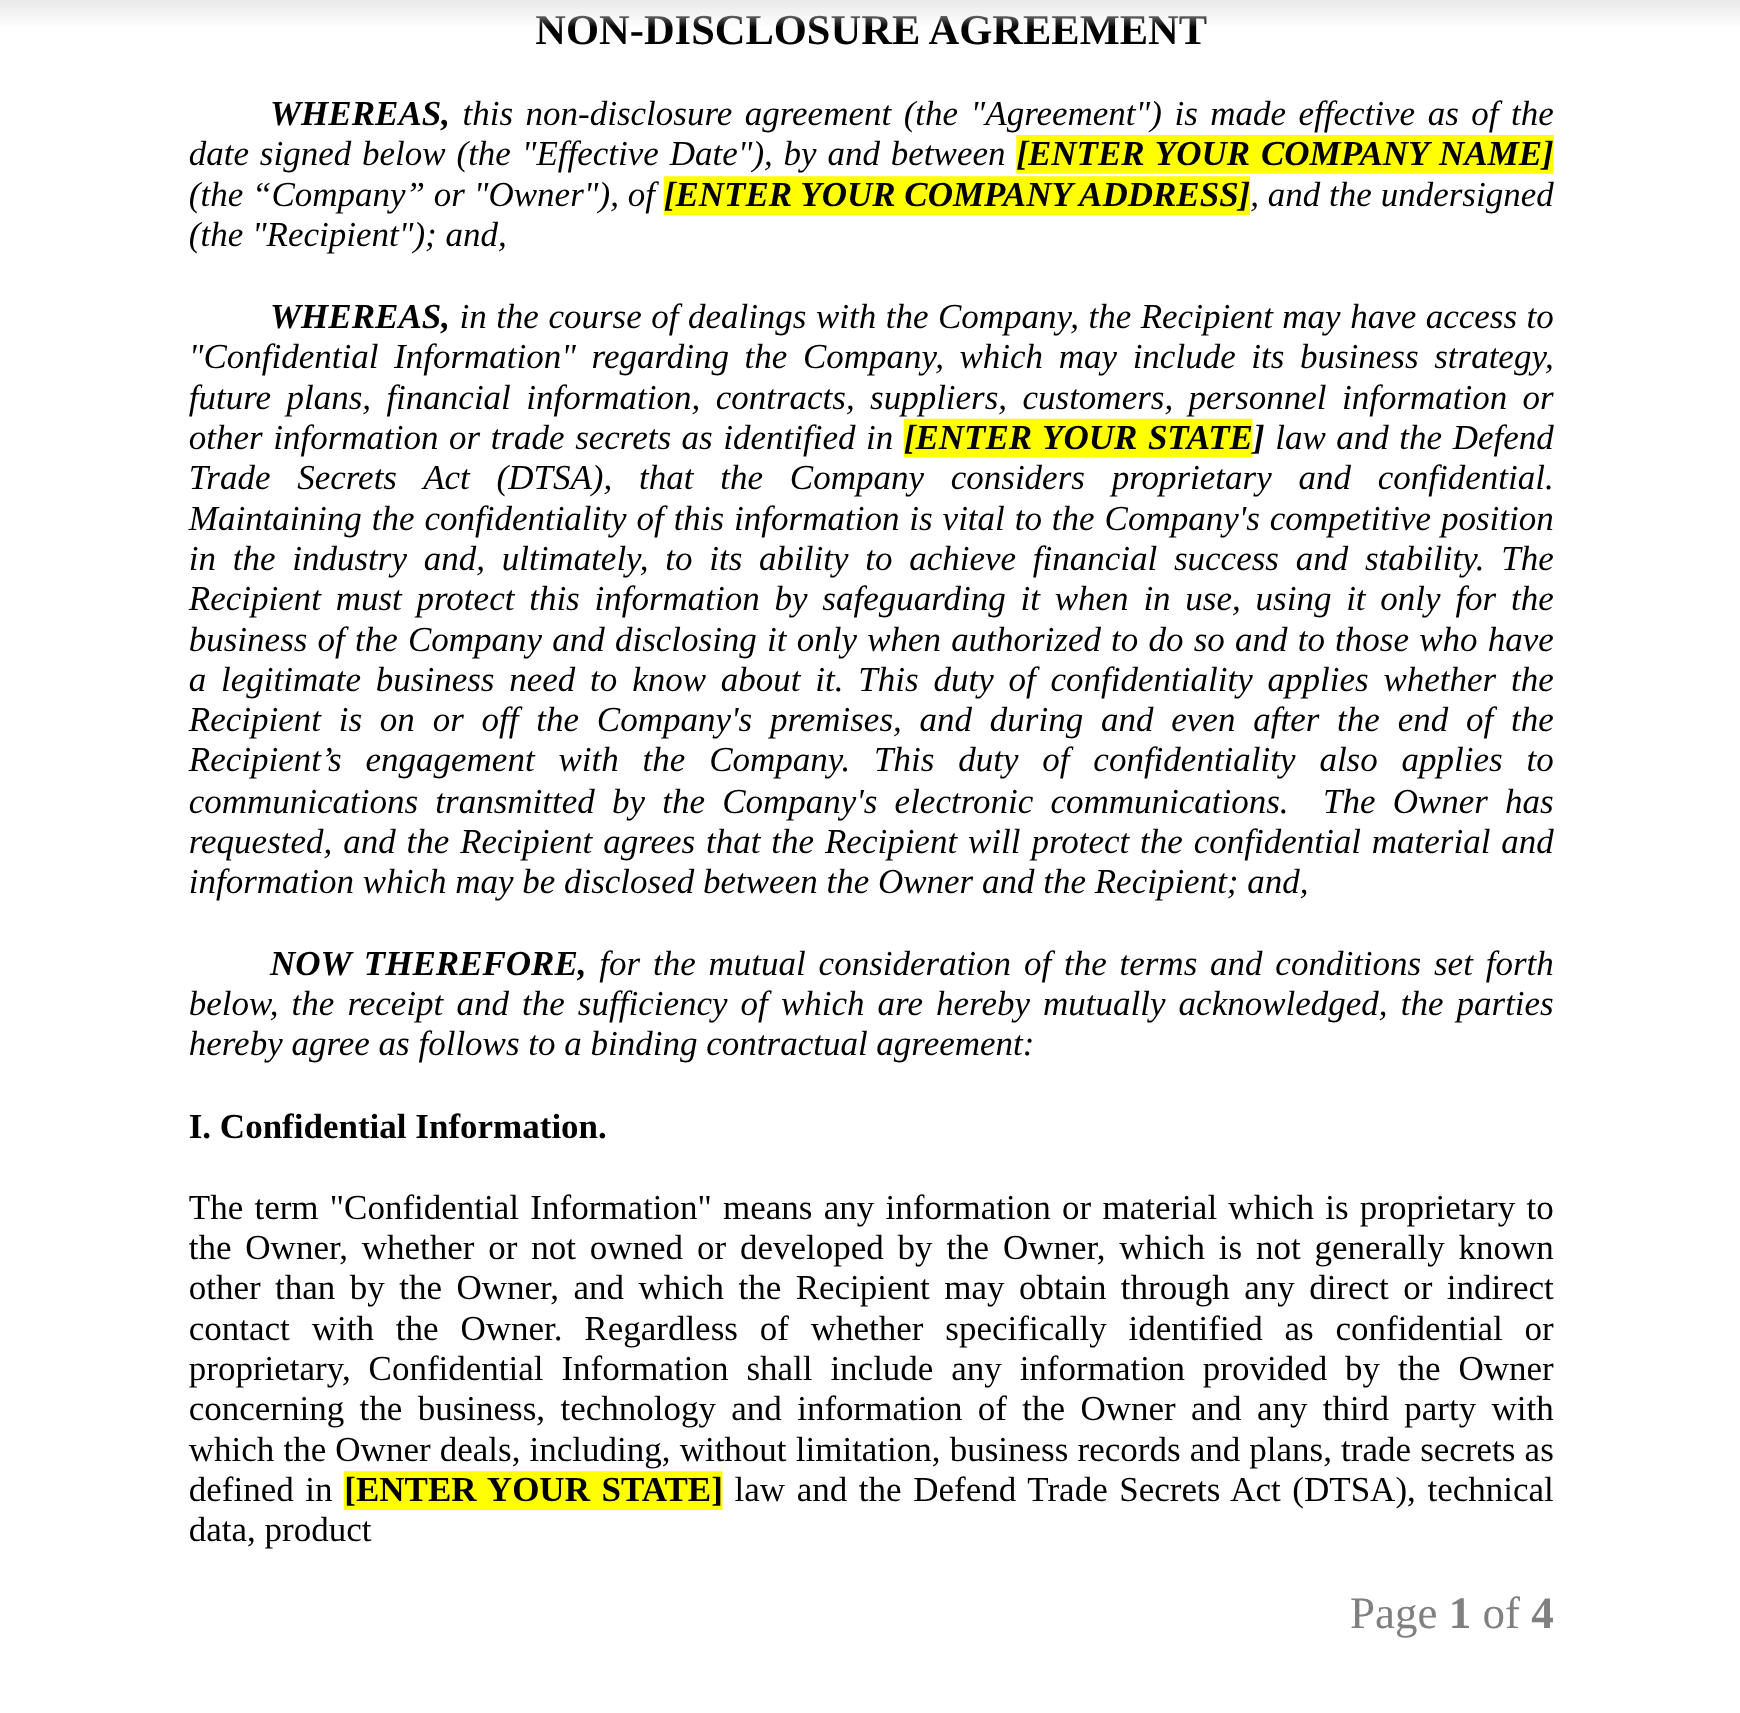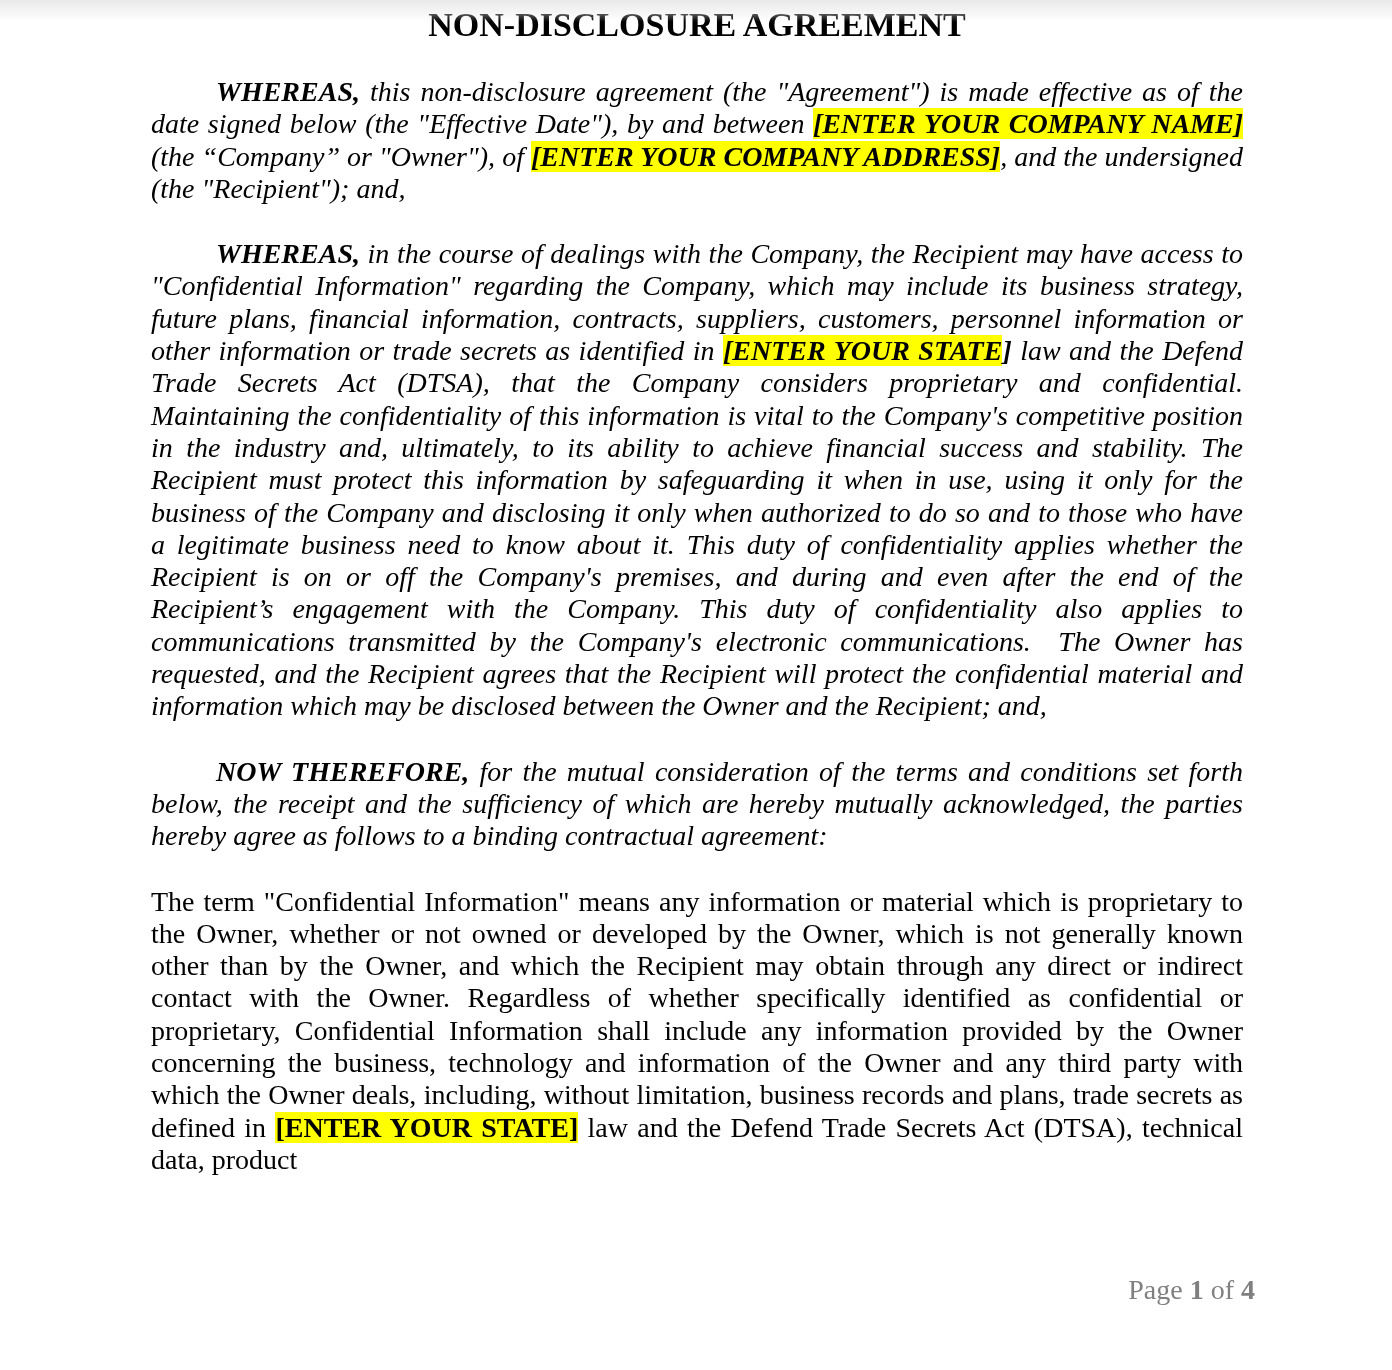--- a/index.html
+++ b/index.html
@@ -50,23 +50,23 @@
   .run-bold {
     font-weight: 700;
   }
   .run-highlight {
     font-weight: 700;
     background: var(--highlight-color, #ffff00);
   }
   .page-footer {
     position: absolute;
     top: 1274px;
-    right: 137px;
+    right: 149px;
     color: var(--footer-color, #808080);
-    font-size: 28px;
+    font-size: 36px;
     line-height: 32px;
     white-space: pre;
   }
   .page-footer .bold {
     font-weight: 700;
   }
 </style>
 </head>
 <body>
 
@@ -75,18 +75,19 @@
 
   <div class="content">
     <h1 class="doc-title">NON-DISCLOSURE AGREEMENT</h1>
 
     <p class="para indent"><span class="run-bold">WHEREAS, </span><span>this non-disclosure agreement (the "Agreement") is made effective as of the date signed below (the "Effective Date"), by and between </span><span class="run-bold run-highlight">[ENTER YOUR COMPANY NAME]</span><span> (the “Company” or "Owner"), of </span><span class="run-bold run-highlight">[ENTER YOUR COMPANY ADDRESS]</span><span>, and the undersigned (the "Recipient"); and,</span></p>
 
     <p class="para indent"><span class="run-bold">WHEREAS, </span><span>in the course of dealings with the Company, the Recipient may have access to "Confidential Information" regarding the Company, which may include its business strategy, future plans, financial information, contracts, suppliers, customers, personnel information or other information or trade secrets as identified in </span><span class="run-bold run-highlight">[ENTER YOUR STATE</span><span class="run-bold">]</span><span> law and the Defend Trade Secrets Act (DTSA), that the Company considers proprietary and confidential. Maintaining the confidentiality of this information is vital to the Company's competitive position in the industry and, ultimately, to its ability to achieve financial success and stability. The Recipient must protect this information by safeguarding it when in use, using it only for the business of the Company and disclosing it only when authorized to do so and to those who have a legitimate business need to know about it. This duty of confidentiality applies whether the Recipient is on or off the Company's premises, and during and even after the end of the Recipient’s engagement with the Company. This duty of confidentiality also applies to communications transmitted by the Company's electronic communications.&nbsp; The Owner has requested, and the Recipient agrees that the Recipient will protect the confidential material and information which may be disclosed between the Owner and the Recipient; and,</span></p>
 
     <p class="para indent"><span class="run-bold">NOW THEREFORE, </span><span>for the mutual consideration of the terms and conditions set forth below, the receipt and the sufficiency of which are hereby mutually acknowledged, the parties hereby agree as follows to a binding contractual agreement:</span></p>
 
+    <p class="para heading"><span class="run-bold">I. Confidential Information.</span></p>
 
     <p class="para"><span>The term "Confidential Information" means any information or material which is proprietary to the Owner, whether or not owned or developed by the Owner, which is not generally known other than by the Owner, and which the Recipient may obtain through any direct or indirect contact with the Owner. Regardless of whether specifically identified as confidential or proprietary, Confidential Information shall include any information provided by the Owner concerning the business, technology and information of the Owner and any third party with which the Owner deals, including, without limitation, business records and plans, trade secrets as defined in </span><span class="run-bold run-highlight">[ENTER YOUR STATE]</span><span> law and the Defend Trade Secrets Act (DTSA), technical data, product</span></p>
   </div>
 
   <div class="page-footer"><span>Page </span><span class="bold">1</span><span> of </span><span class="bold">4</span></div>
 </div>
 
 </body></html>

